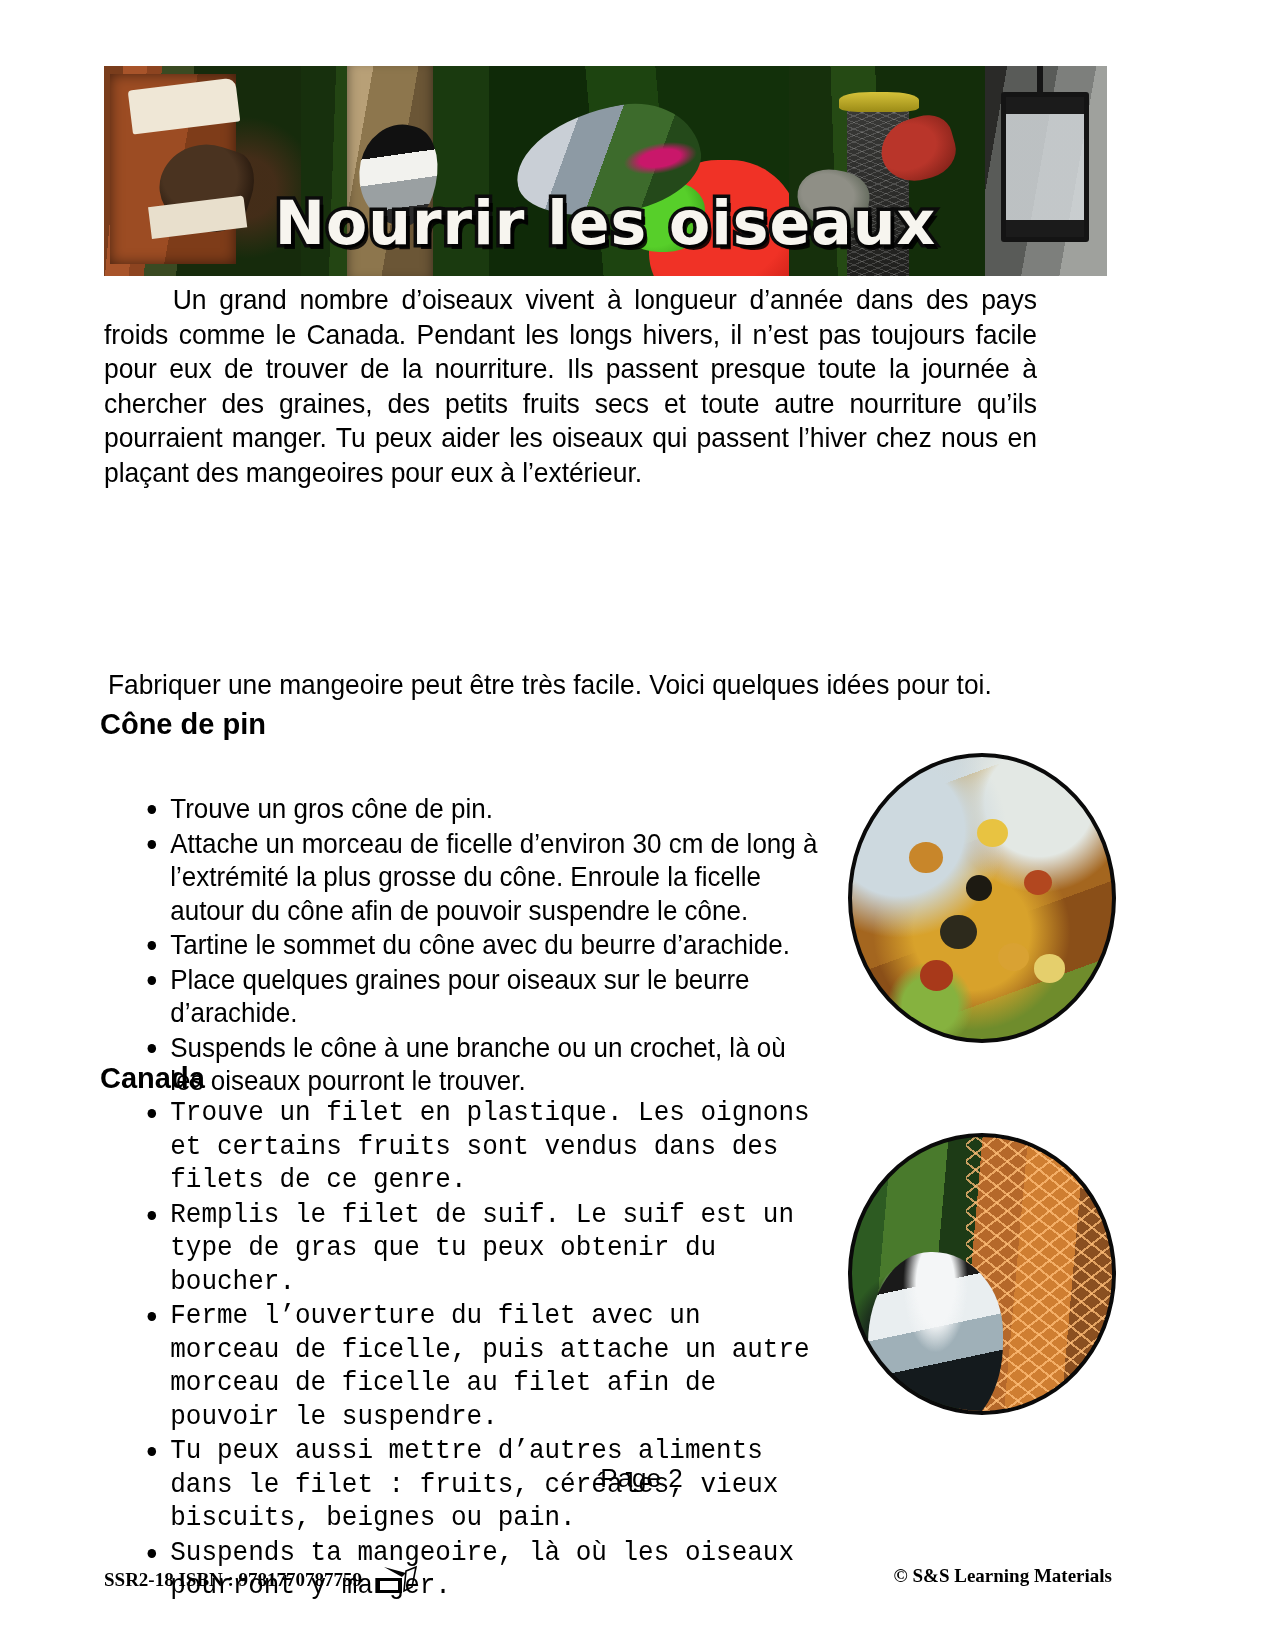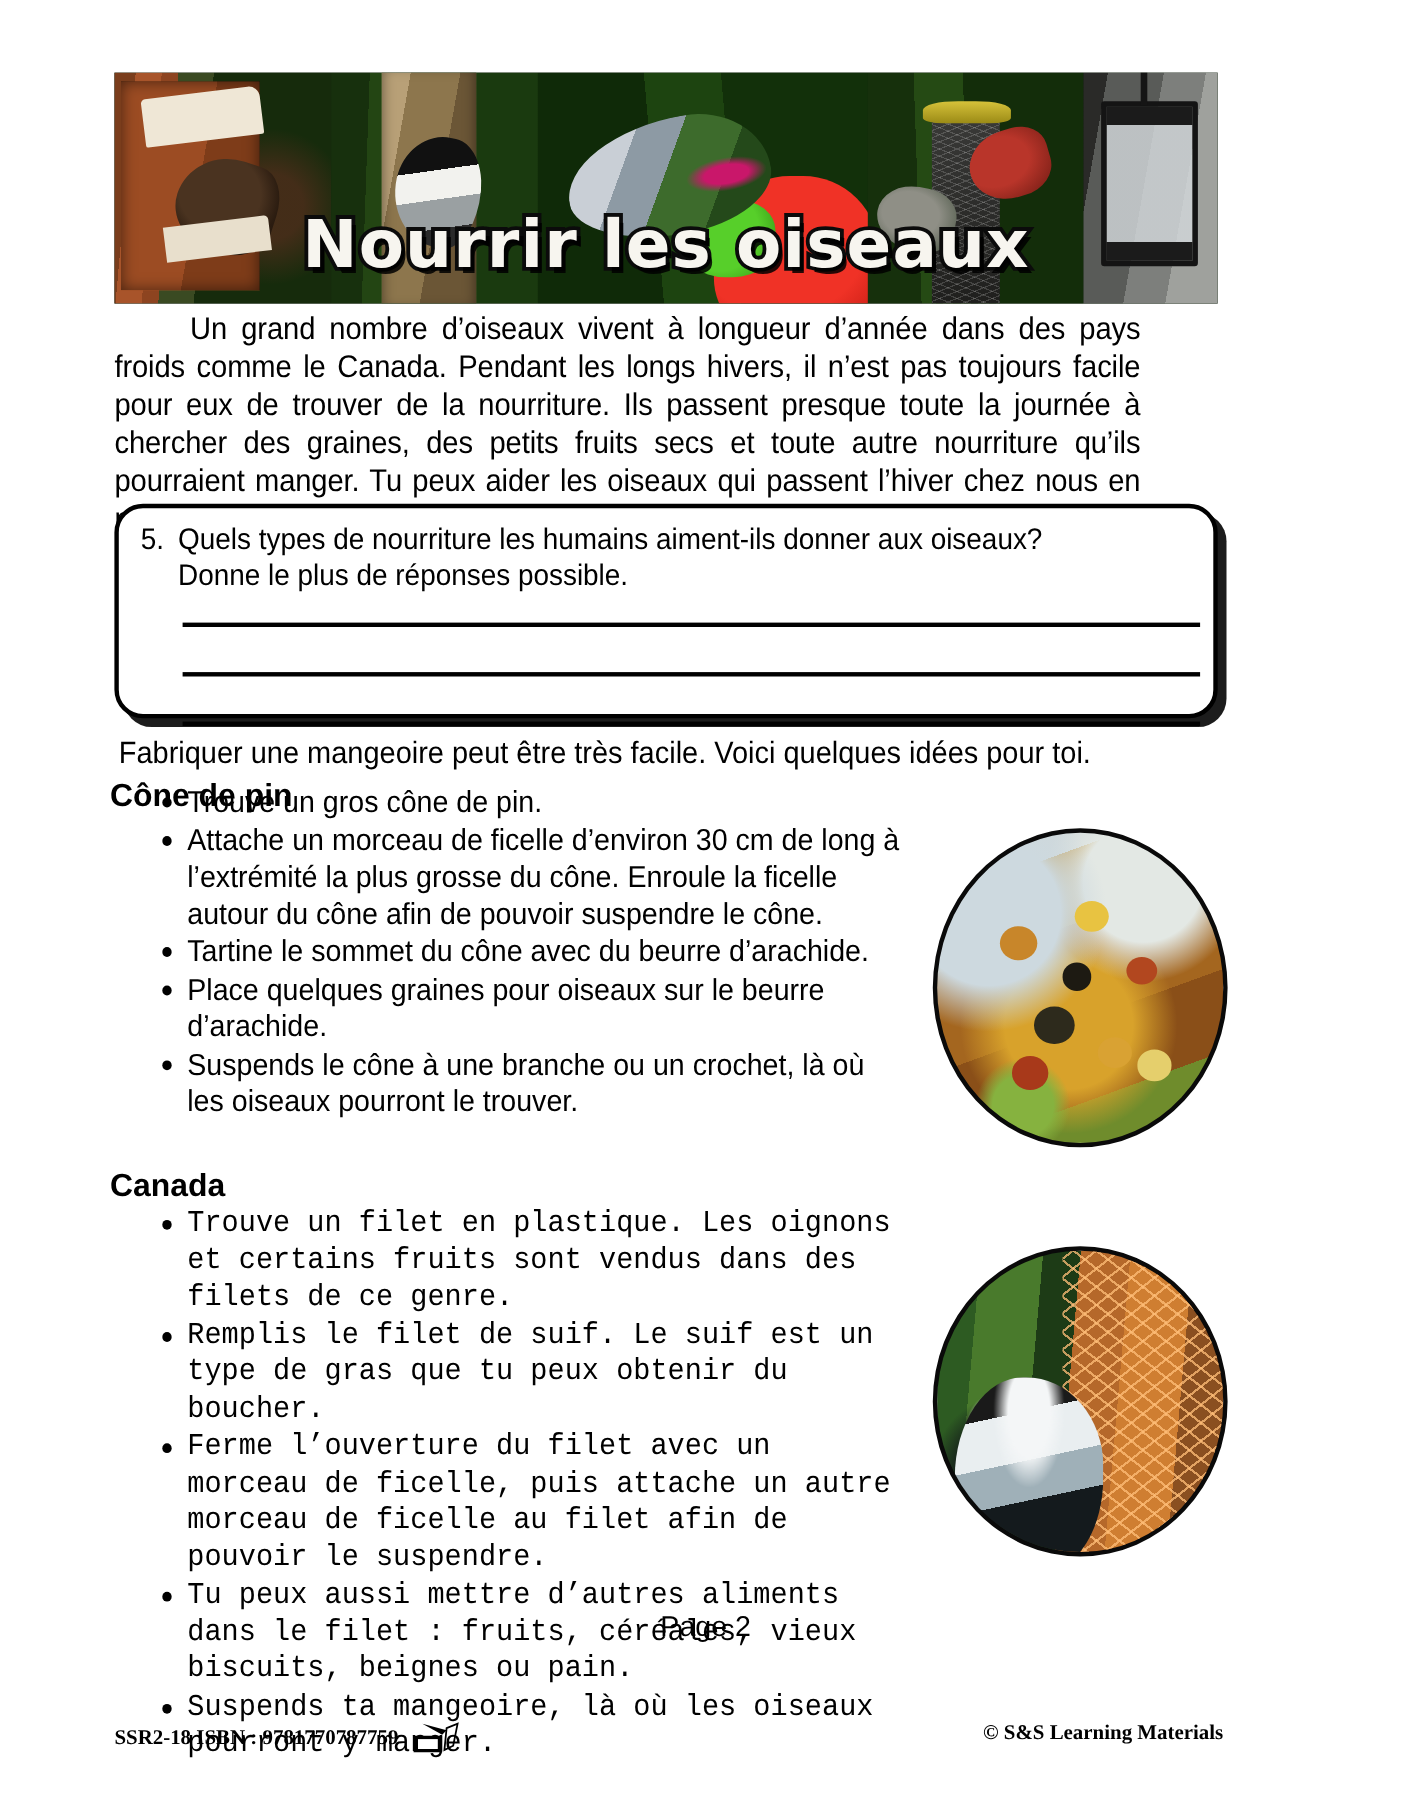--- a/index.html
+++ b/index.html
@@ -292,21 +292,21 @@
   .sec-head.h2 { top: 1062px; }
 
   ul.bullets {
     position: absolute;
     left: 140px;
     margin: 0;
     padding: 0;
     list-style: none;
     width: 720px;
   }
-  ul.bullets.b1 { top: 712px; }
+  ul.bullets.b1 { top: 792px; }
   ul.bullets.b2 { top: 1096px; font-family: Liberation Mono, monospace; }
   ul.bullets li {
     position: relative;
     padding-left: 32px;
     font-size: 27.5px;
     line-height: 33.5px;
     margin: 0 0 1px 0;
     transform: scaleX(0.945);
     transform-origin: left top;
   }
@@ -444,32 +444,20 @@
       <div class="p4-cap"></div>
       <div class="p4-bird"></div>
       <div class="p4-bird2"></div>
     </div>
     <div class="strip-photo p5"></div>
     <div class="strip-title">Nourrir les oiseaux</div>
   </div>
 
   <div class="intro">Un grand nombre d’oiseaux vivent à longueur d’année dans des pays froids comme le Canada. Pendant les longs hivers, il n’est pas toujours facile pour eux de trouver de la nourriture. Ils passent presque toute la journée à chercher des graines, des petits fruits secs et toute autre nourriture qu’ils pourraient manger. Tu peux aider les oiseaux qui passent l’hiver chez nous en plaçant des mangeoires pour eux à l’extérieur.</div>
 
-  <div class="qbox-wrap">
-    <div class="qbox-shadow"></div>
-    <div class="qbox">
-      <div class="q-text">
-        <span class="q-num">5.</span><span>Quels types de nourriture les humains aiment-ils donner aux oiseaux?</span>
-        <span class="q-line2">Donne le plus de réponses possible.</span>
-      </div>
-      <div class="rule r1"></div>
-      <div class="rule r2"></div>
-      <div class="rule r3"></div>
-    </div>
-  </div>
 
   <div class="lead">Fabriquer une mangeoire peut être très facile. Voici quelques idées pour toi.</div>
 
   <div class="sec-head h1">Cône de pin</div>
   <ul class="bullets b1">
     <li>Trouve un gros cône de pin.</li>
     <li>Attache un morceau de ficelle d’environ 30 cm de long à l’extrémité la plus grosse du cône. Enroule la ficelle autour du cône afin de pouvoir suspendre le cône.</li>
     <li>Tartine le sommet du cône avec du beurre d’arachide.</li>
     <li>Place quelques graines pour oiseaux sur le beurre d’arachide.</li>
     <li>Suspends le cône à une branche ou un crochet, là où les oiseaux pourront le trouver.</li>

